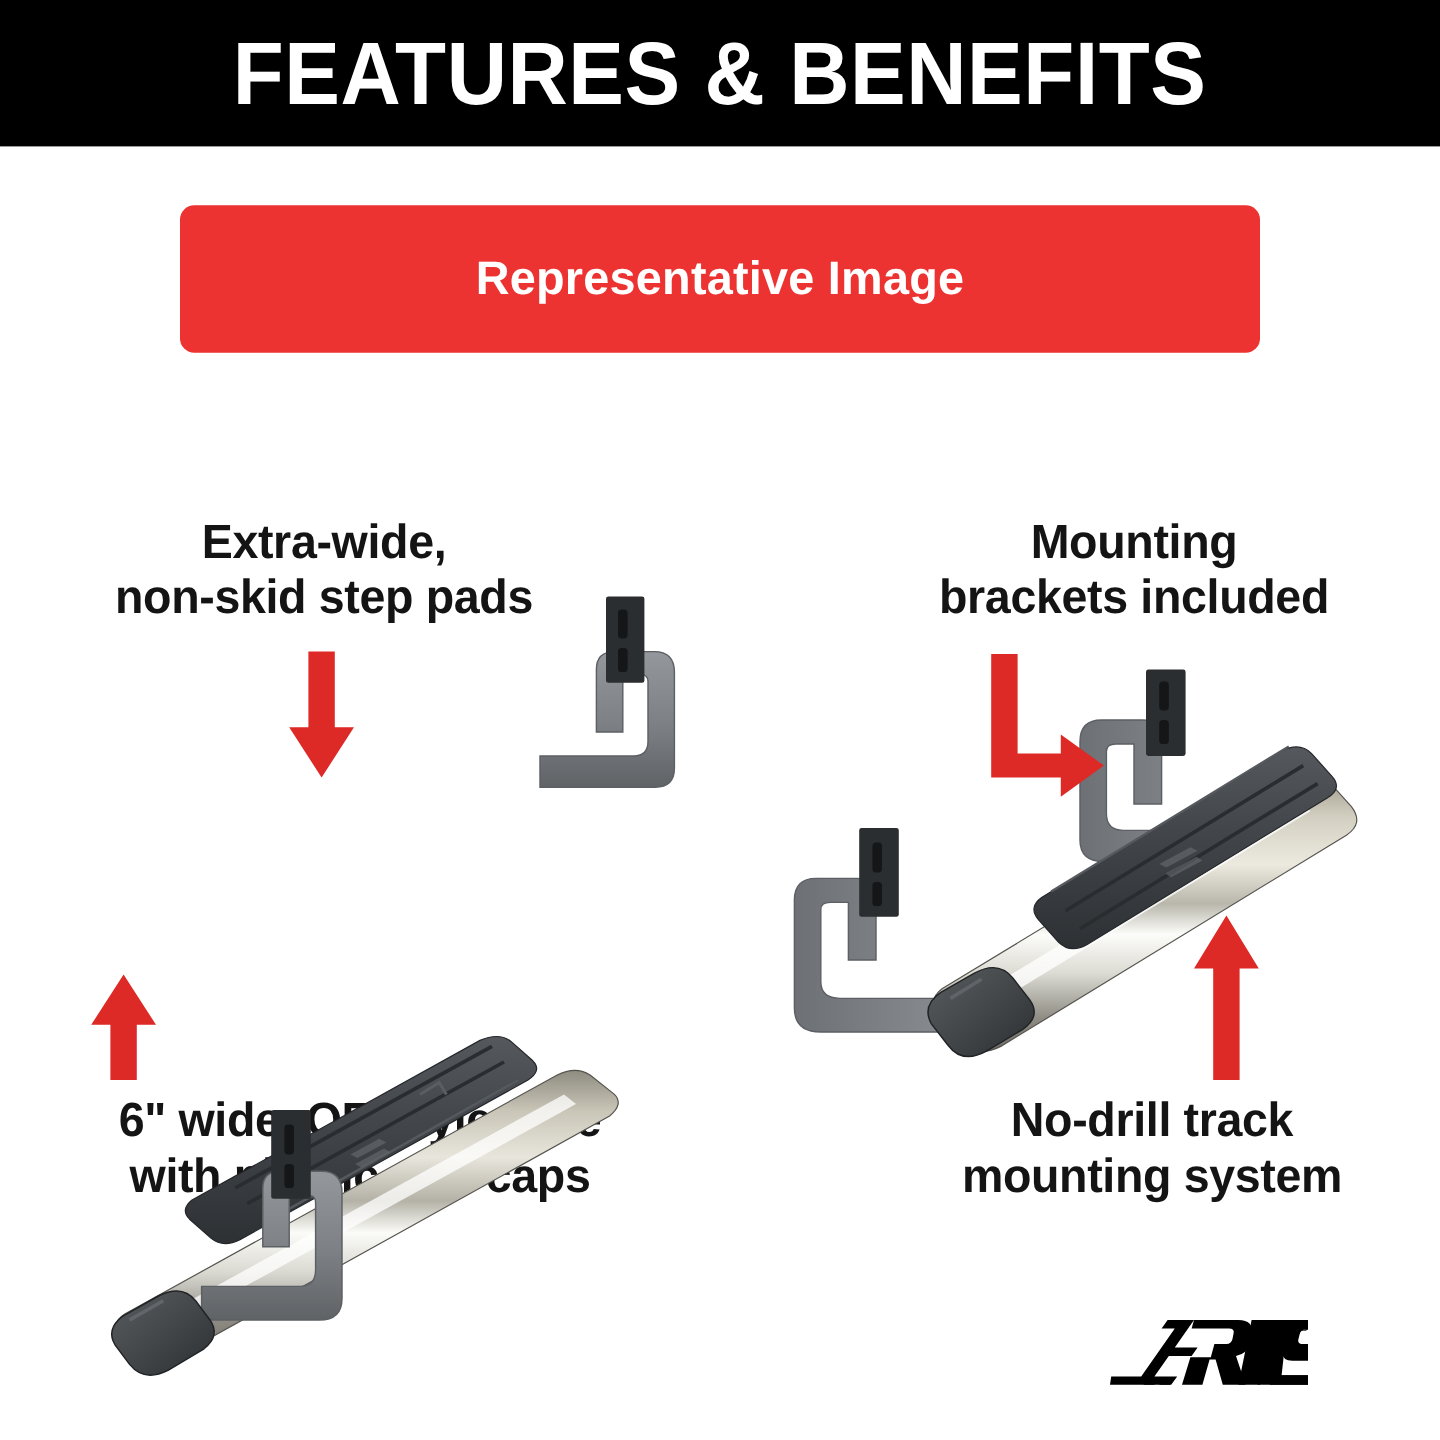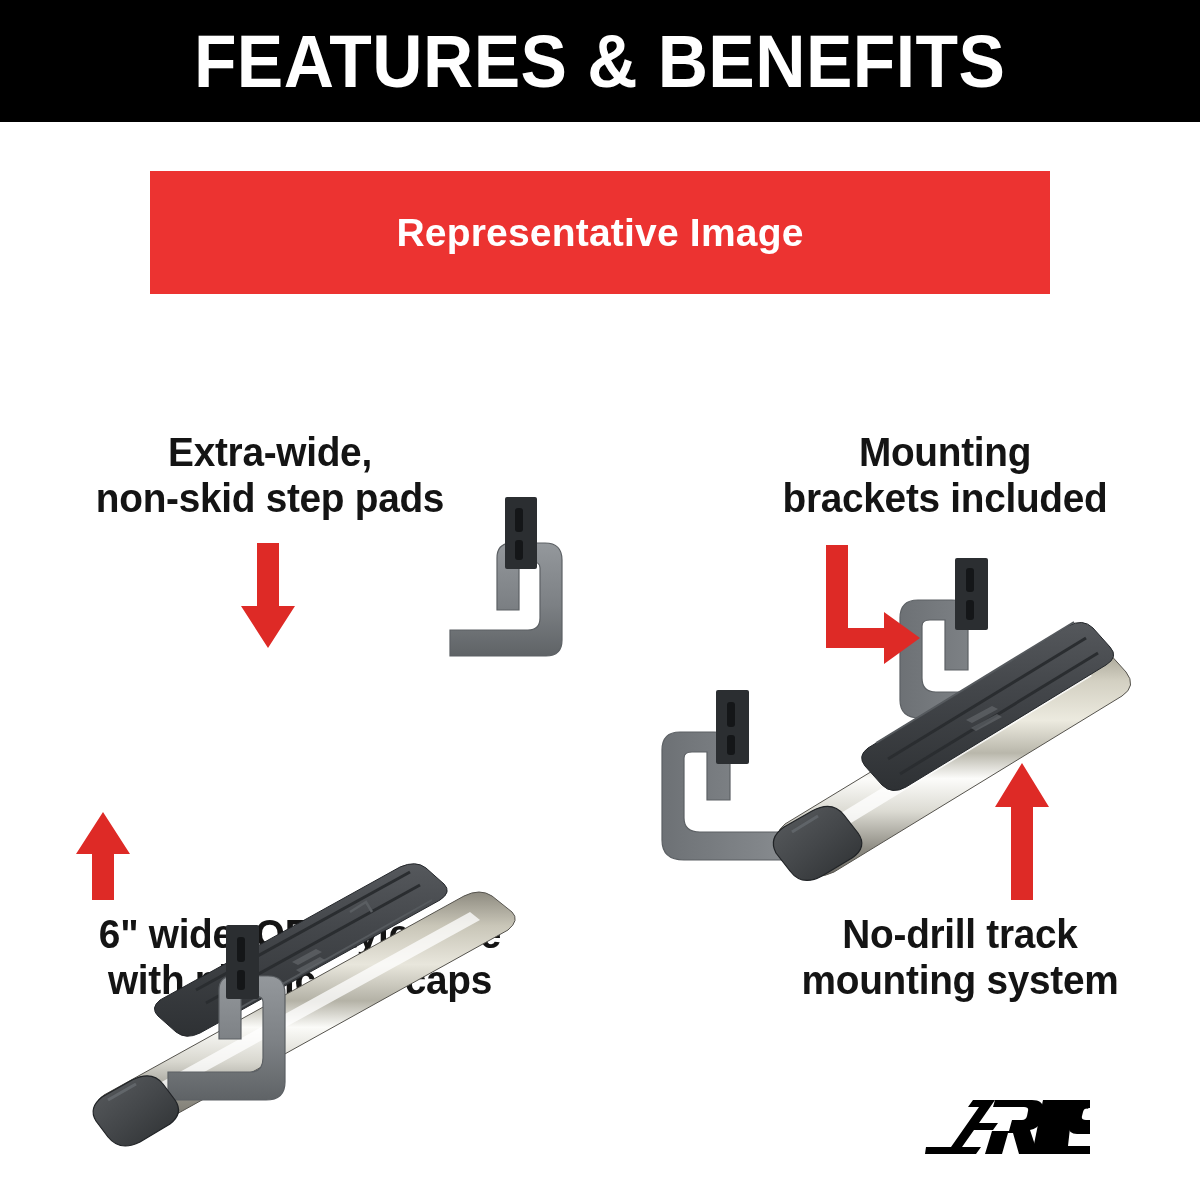--- a/index.html
+++ b/index.html
@@ -24,21 +24,21 @@
     letter-spacing:0.5px;
     transform:scaleX(0.94);
     white-space:nowrap;
     font-family:"Liberation Sans", sans-serif;
   }
 
   
   #banner{
     position:absolute; left:150px; top:171px; width:900px; height:123px;
     background:#EC3331;
-    display:flex; align-items:center; justify-content:center;
+    display:flex; align-items:center; justify-content:center;border-radius:12px;
   }
   #banner-text{
     color:#ffffff;
     font-size:39px;
     font-weight:600;
     letter-spacing:0.2px;
     white-space:nowrap;
   }
 
   

